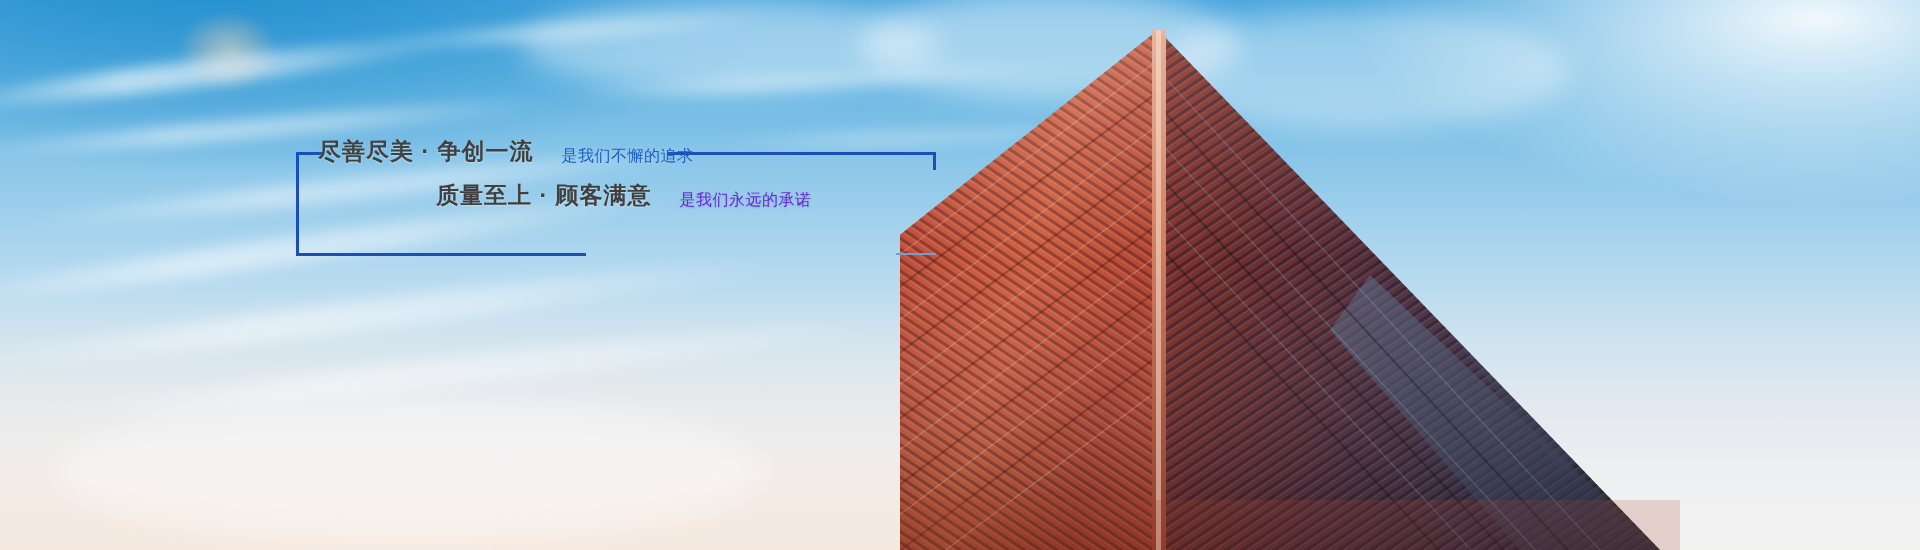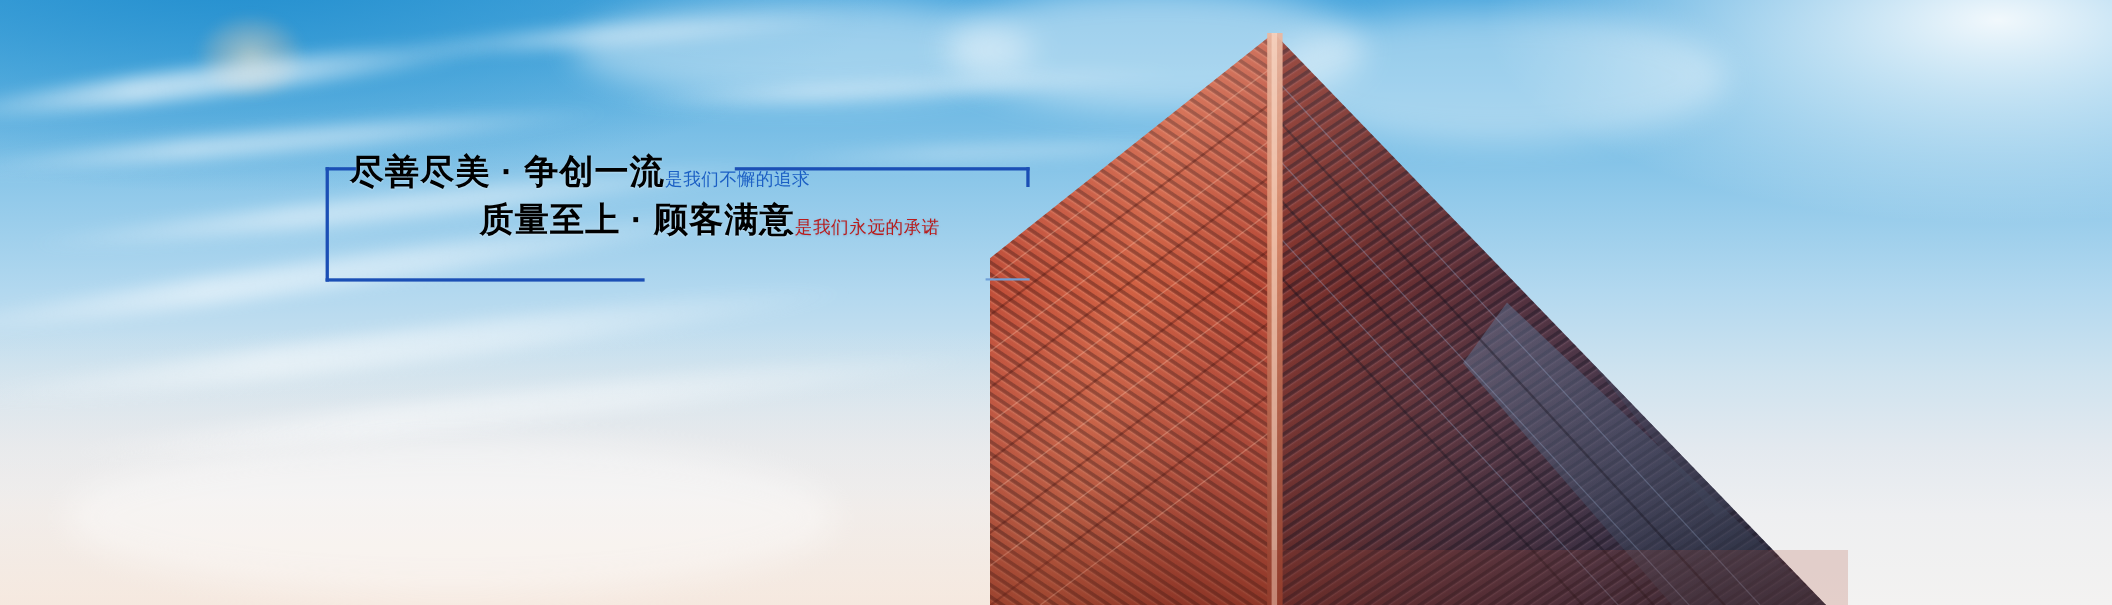--- a/index.html
+++ b/index.html
@@ -81,34 +81,35 @@
   .fr-right      { left:637px;top:12px; width:3px;   height:18px; }
   .fr-bot-right  { left:600px;top:113px;width:40px;  height:2px; background:#6f9fd8; }
 
   .line{
     position:absolute;
     white-space:nowrap;
     line-height:1;
   }
   .big{
     font-weight:700;
-    font-size:31px;
-    color:#000000;
+    font-size:23px;
+    color:#404040;
     letter-spacing:1px;
     text-shadow:0 1px 2px rgba(255,255,255,.35);
   }
   .sub{
     font-size:16px;
     letter-spacing:.5px;
     vertical-align:baseline;
     position:relative;
     top:2px;
+    margin-left:28px;
   }
   .sub-blue{color:#1b5fc4;}
-  .sub-white{color:#b91c1c;text-shadow:0 1px 2px rgba(90,120,160,.35);}
+  .sub-white{color:#6d28d9;text-shadow:0 1px 2px rgba(90,120,160,.35);}
 
   .l1{left:22px;  top:0px;}
   .l2{left:140px; top:44px;}
   .l3{left:258px; top:88px;}
 </style>
 </head>
 <body>
 
 <div class="banner">
 

